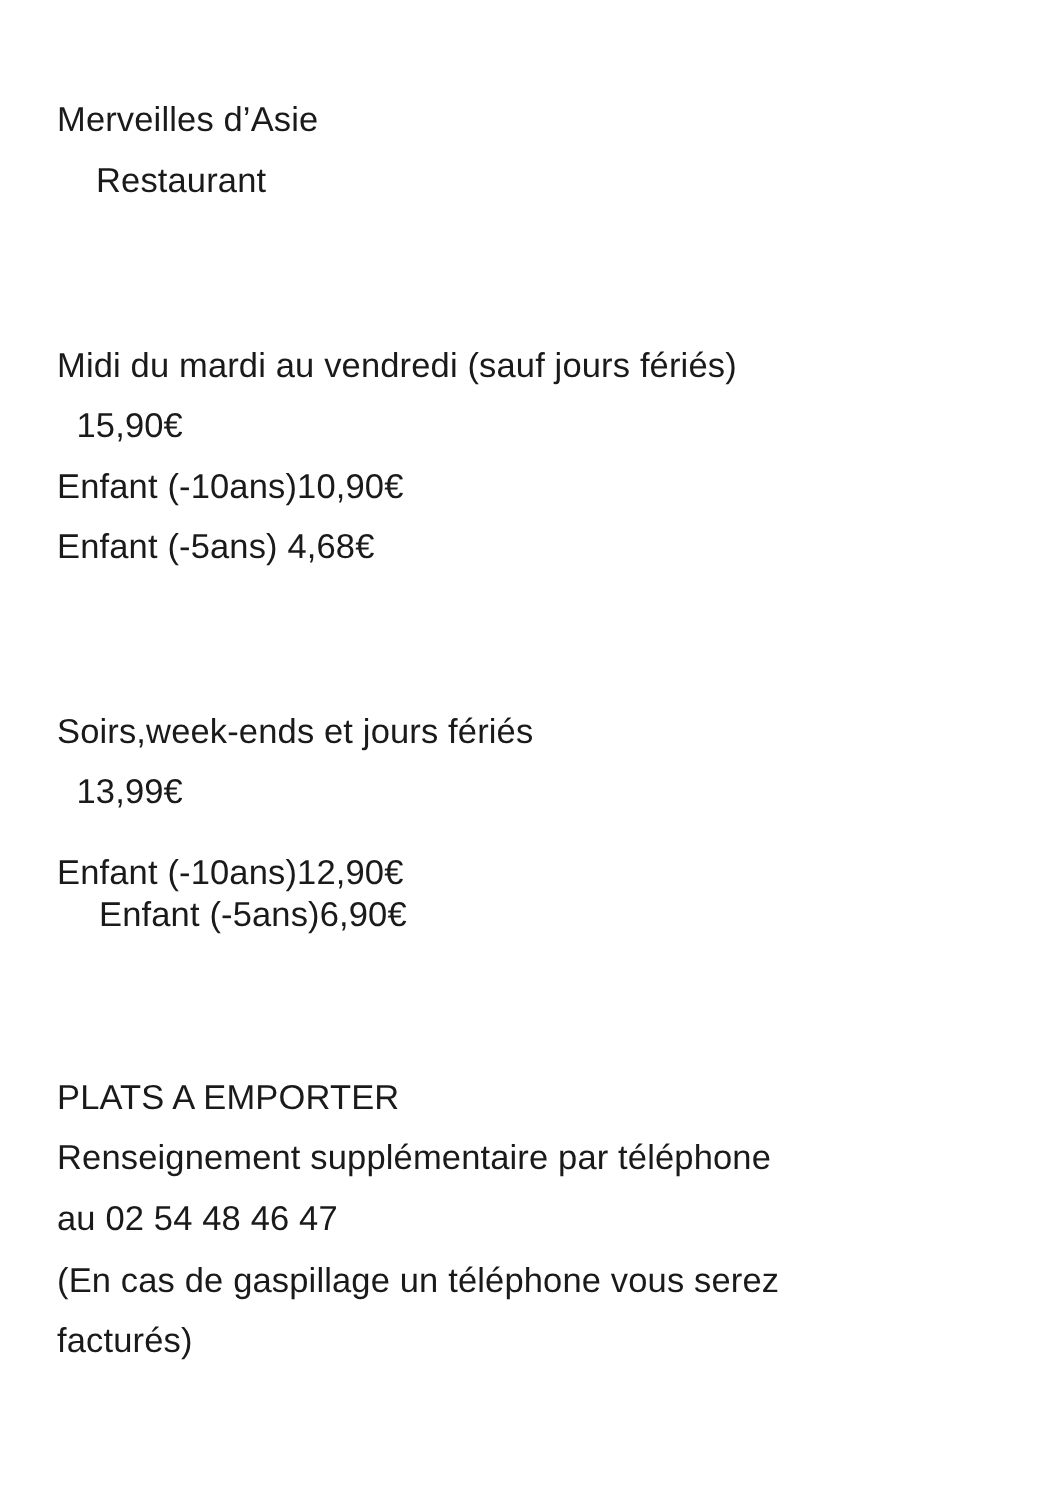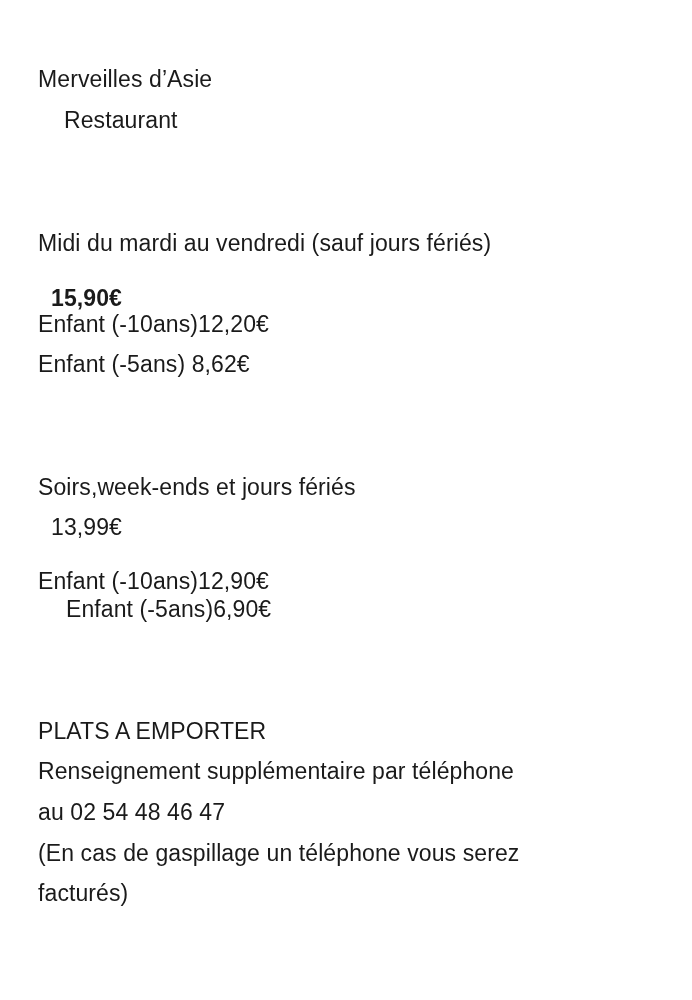--- a/index.html
+++ b/index.html
@@ -29,23 +29,23 @@
 </head>
 <body>
 
 <div>
 
   <div class="line" style="top:64px;">Merveilles d’Asie</div>
   <div class="line indent-2" style="top:105px;">Restaurant</div>
 
   <div>
     <div class="line" style="top:228px;">Midi du mardi au vendredi (sauf jours fériés)</div>
-    <div class="line indent-1" style="top:283px;font-weight:bold;">15,90€</div>
-    <div class="line" style="top:309px;">Enfant (-10ans)12,20€</div>
-    <div class="line" style="top:349px;">Enfant (-5ans) 8,62€</div>
+    <div class="line indent-1" style="top:268px;">15,90€</div>
+    <div class="line" style="top:309px;">Enfant (-10ans)10,90€</div>
+    <div class="line" style="top:349px;">Enfant (-5ans) 4,68€</div>
   </div>
 
   <div>
     <div class="line" style="top:472px;text-align:right;">Soirs,week-ends et jours fériés</div>
     <div class="line indent-1" style="top:512px;">13,99€</div>
     <div class="line" style="top:566px;">Enfant (-10ans)12,90€</div>
     <div class="line" style="top:594px;margin-left:28px;">Enfant (-5ans)6,90€</div>
   </div>
 
   <div>

